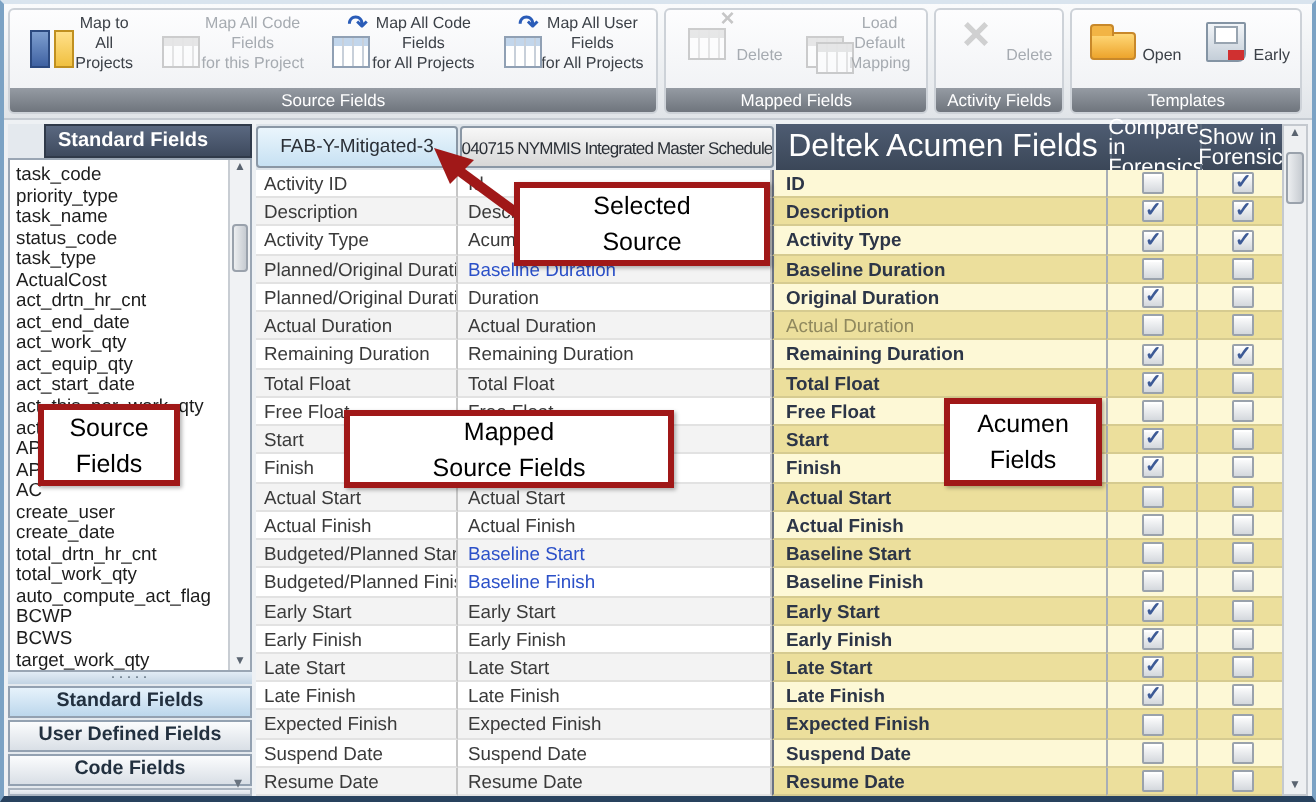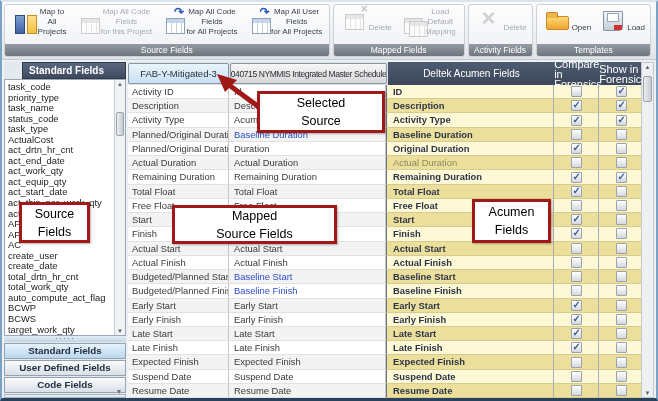--- a/index.html
+++ b/index.html
@@ -78,21 +78,21 @@
 
   
   .main { position:absolute; top:60px; left:126px; width:517px; bottom:0; background:#fff; }
   .tbl-header { height:23px; display:flex; background:#dde3e9; }
   .hbtn { border:1px solid #8a97a5; border-radius:2px; margin:1px 1px 1px 0; color:#2a2f36;
     display:flex; align-items:center; justify-content:center; text-align:center;
     cursor:pointer; overflow:hidden; white-space:nowrap; }
   .h-src1 { width:101px; background:linear-gradient(#eaf5fc,#c7e1f3); font-size:9.5px; }
   .h-src2 { width:157px; background:linear-gradient(#f7f7f7,#d7d7d7); font-size:8.5px; letter-spacing:-0.4px; }
   .h-dark { width:257px; background:linear-gradient(#4e5c72,#3b4758); color:#fff; display:flex; }
-  .h-acu { width:167px; display:flex; align-items:center; justify-content:center; font-size:10px; }
+  .h-acu { width:167px; display:flex; align-items:center; justify-content:center; font-size:16px; }
   .h-cmp,.h-shw { width:45px; display:flex; align-items:center; justify-content:center;
     font-size:11px; line-height:10px; text-align:left; white-space:pre-line; border-left:1px solid #5c6a7c; }
   .tbl-body { position:absolute; top:23px; left:0; right:0; bottom:0; display:flex; flex-direction:column; }
   .row { flex:1; display:flex; min-height:0; }
   .cell { overflow:hidden; white-space:nowrap; }
   .c-src { width:101px; font-size:9.4px; color:#3a3a3a; padding:1px 0 0 4px;
     border-right:1px solid #c6c6c6; border-bottom:1px solid #e2e2e2; background:#fff; }
   .c-map { width:157px; font-size:9.4px; color:#3a3a3a; padding:1px 0 0 5px;
     border-right:1px solid #c6c6c6; border-bottom:1px solid #e2e2e2; background:#fff; }
   .row:nth-child(even) .c-src, .row:nth-child(even) .c-map { background:#f3f3f3; }
@@ -191,21 +191,21 @@
     <div class="rgroup">
       <div class="rbtns">
 
           <div class="rbtn">
             <span class="ric icon-folder"></span>
             <span class="rlabel">Open</span>
           </div>
 
           <div class="rbtn">
             <span class="ric icon-save"></span>
-            <span class="rlabel">Load</span>
+            <span class="rlabel">Early</span>
           </div>
 
       </div>
       <div class="rgroup-label">Templates</div>
     </div>
   </div>
 
   <div class="sidebar">
     <div class="sb-header">Standard Fields</div>
     <div class="sb-list">

